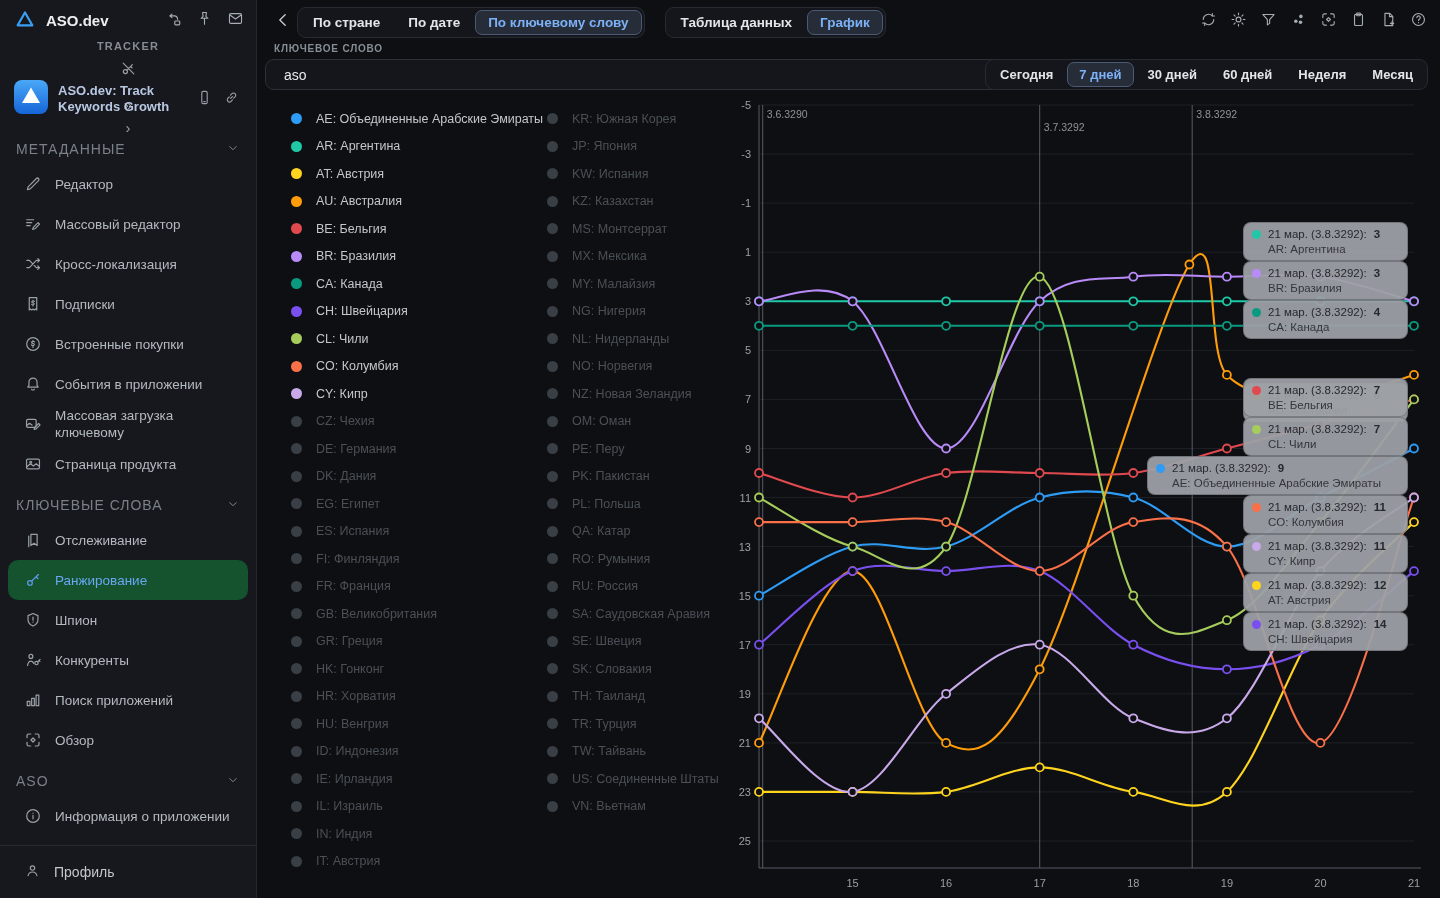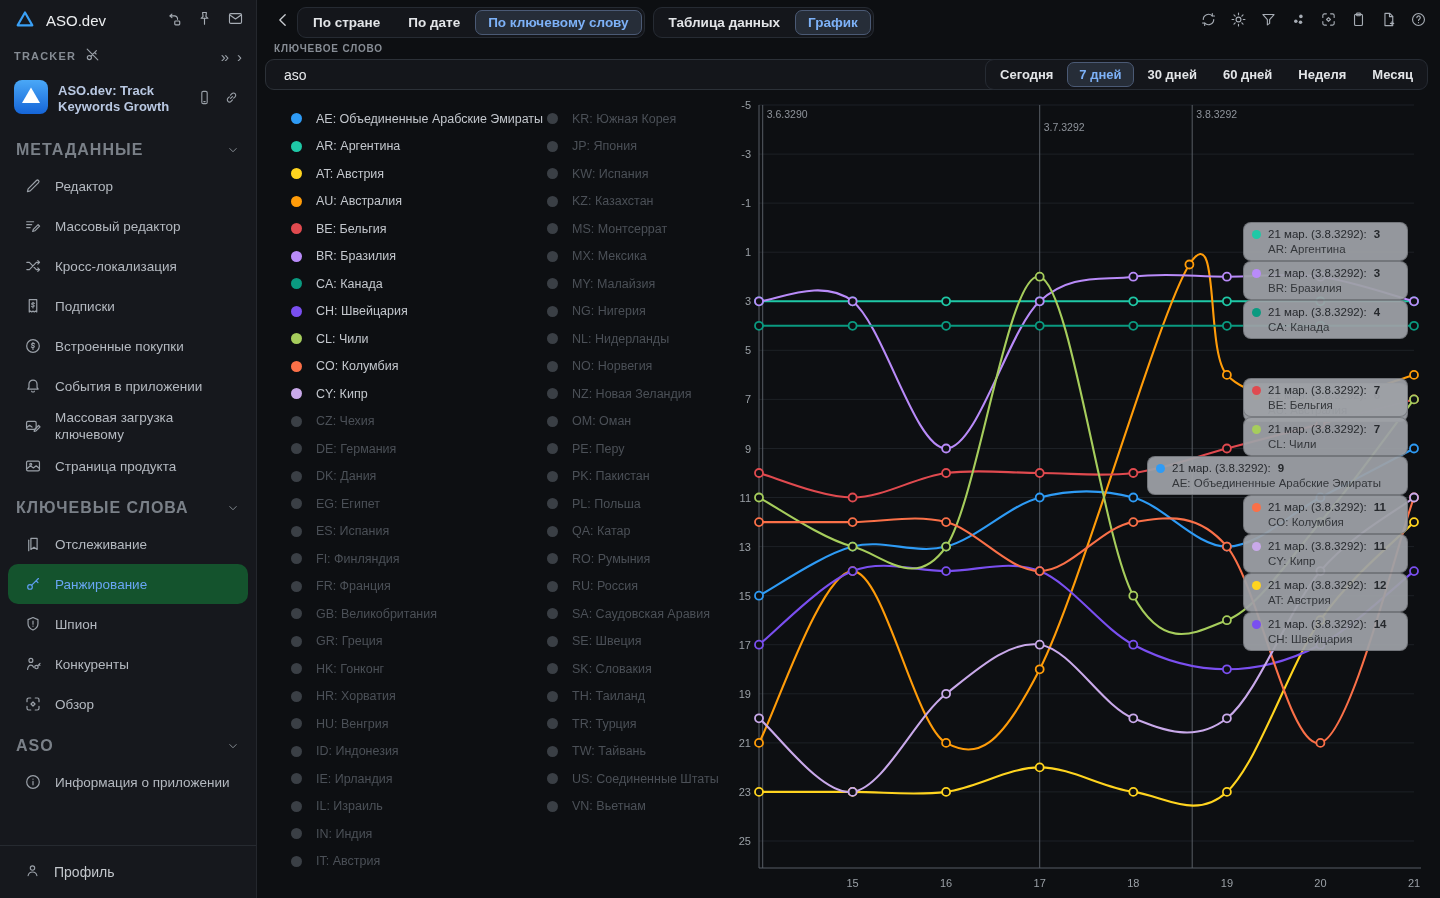--- a/index.html
+++ b/index.html
@@ -3,44 +3,44 @@
 <meta charset="utf-8">
 <style>
   html,body{margin:0;padding:0;width:1440px;height:898px;overflow:hidden;background:#0d0f12;
     font-family:"Liberation Sans",sans-serif;-webkit-font-smoothing:antialiased;}
   .app{display:flex;width:1440px;height:898px;}
   
   .sidebar{width:256px;min-width:256px;background:#16181d;border-right:1px solid #24272d;
     display:flex;flex-direction:column;color:#b4b9c0;}
   .sb-header{height:40px;display:flex;align-items:center;gap:10px;padding:0 12px 0 14px;}
   .sb-logo{display:flex;}
-  .sb-appname{color:#eceef0;font-size:15px;font-weight:normal;flex:1;}
+  .sb-appname{color:#eceef0;font-size:15px;font-weight:bold;flex:1;}
   .sb-header-icons{display:flex;gap:14px;color:#a7adb5;}
-  .tracker{height:32px;display:flex;align-items:center;gap:8px;padding:0 14px;}
+  .tracker{height:32px;display:flex;align-items:center;gap:8px;padding:0 14px;flex-direction:column;}
   .tracker-label{color:#868c94;font-size:11px;letter-spacing:1.2px;font-weight:bold;}
   .tracker .sp{flex:1;}
   .tracker-gl{color:#9aa0a8;font-size:15px;line-height:1;cursor:default;}
   .app-card{display:flex;align-items:center;gap:10px;padding:8px 12px 10px 14px;}
   .app-card-title{flex:1;color:#b9c8e2;font-size:13px;font-weight:bold;line-height:16px;max-width:128px;}
   .app-card-icons{display:flex;gap:10px;color:#9aa0a8;}
   .sb-nav{flex:1;overflow:hidden;}
-  .sb-sec{display:flex;align-items:center;justify-content:space-between;padding:13px 16px 7px 16px;
-    color:#7a8088;font-size:16px;font-weight:bold;letter-spacing:1px;cursor:pointer;}
+  .sb-sec{display:flex;align-items:flex-start;justify-content:space-between;padding:13px 16px 7px 16px;
+    color:#7a8088;font-size:14px;font-weight:normal;letter-spacing:1px;cursor:pointer;}
   .sb-item{display:flex;align-items:center;gap:13px;min-height:40px;padding:0 14px 0 24px;
     font-size:13.5px;color:#b4b9c0;cursor:pointer;}
   .sb-item .ico{display:flex;color:#9aa0a8;min-width:18px;}
   .sb-item.active{background:#14532d;margin:0 8px;padding:0 14px 0 16px;border-radius:10px;color:#69a6f4;}
   .sb-item.active .ico{color:#5f9ef2;}
   .sb-item span.lb{line-height:17px;}
   .sb-footer{height:52px;border-top:1px solid #262a30;display:flex;align-items:center;gap:13px;
     padding:0 24px;color:#c3c7cc;font-size:14px;cursor:pointer;background:#16181d;}
   
   .main{position:relative;flex:1;background:#0d0f12;}
   .backbtn{position:absolute;left:16px;top:10px;color:#c9ccd0;display:flex;cursor:pointer;}
-  .tabsrow{position:absolute;left:40px;top:7px;display:flex;gap:8px;}
+  .tabsrow{position:absolute;left:40px;top:7px;display:flex;gap:20px;}
   .seg{display:flex;align-items:center;gap:2px;background:#14161b;border:1px solid #262b33;
     border-radius:9px;padding:2px;}
   .seg .tab{padding:4px 12px;font-size:13.5px;font-weight:bold;color:#e3e5e8;border-radius:7px;
     border:1px solid transparent;cursor:pointer;white-space:nowrap;}
   .seg .tab.on{background:#262d38;border-color:#4b5a75;color:#7db1f7;}
   .topbar-icons{position:absolute;right:13px;top:11px;display:flex;gap:13px;color:#a6acb4;}
   .topbar-icons .tbi{display:flex;cursor:pointer;}
   .kw-label{position:absolute;left:17px;top:43px;color:#878d95;font-size:10px;font-weight:bold;letter-spacing:.8px;}
   .bookmark-top{position:absolute;left:786px;top:37px;color:#9aa0a8;display:flex;cursor:pointer;}
   .kw-select{position:absolute;left:8px;top:59px;width:798px;height:29px;background:#14161b;
@@ -254,20 +254,30 @@
               <path d="M4.8 19.3c.5-3.6 2.2-5.7 4.4-5.7 1.5 0 2.8 1 3.6 2.8"></path>
               <circle cx="16.6" cy="16" r="2.3"></circle>
               <path d="M18.3 14.3l3.1-3.1M20 12.6l1.2 1.2"></path>
             </svg>
           </span>
           <span class="lb">Конкуренты</span>
         </div>
         <div class="sb-item">
           <span class="ico">
             <svg viewBox="0 0 24 24" width="18" height="18" fill="none" stroke="currentColor" stroke-width="1.6" stroke-linecap="round" stroke-linejoin="round">
+              <rect x="4.3" y="13.8" width="3.6" height="5.7"></rect>
+              <rect x="10.2" y="9.9" width="3.6" height="9.6"></rect>
+              <rect x="16.1" y="5.4" width="3.6" height="14.1"></rect>
+            </svg>
+          </span>
+          <span class="lb">Поиск приложений</span>
+        </div>
+        <div class="sb-item">
+          <span class="ico">
+            <svg viewBox="0 0 24 24" width="18" height="18" fill="none" stroke="currentColor" stroke-width="1.6" stroke-linecap="round" stroke-linejoin="round">
               <path d="M4 9V6.2A2.2 2.2 0 016.2 4H9M15 4h2.8A2.2 2.2 0 0120 6.2V9M20 15v2.8a2.2 2.2 0 01-2.2 2.2H15M9 20H6.2A2.2 2.2 0 014 17.8V15"></path>
               <path d="M12 9.3l2.7 2.7-2.7 2.7-2.7-2.7z"></path>
             </svg>
           </span>
           <span class="lb">Обзор</span>
         </div>
         <div class="sb-sec">
           <span>ASO</span>
           <span class="icx" style="color:#8b9198;display:flex">
             <svg viewBox="0 0 24 24" width="14" height="14" fill="none" stroke="currentColor" stroke-width="1.6" stroke-linecap="round" stroke-linejoin="round">

